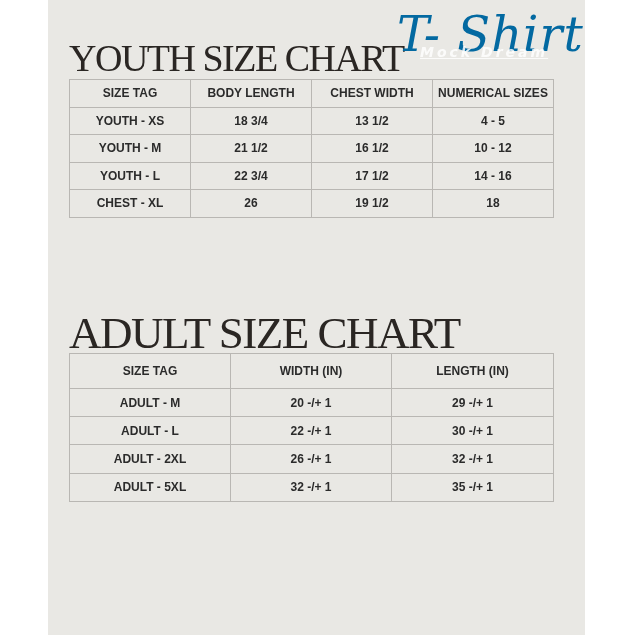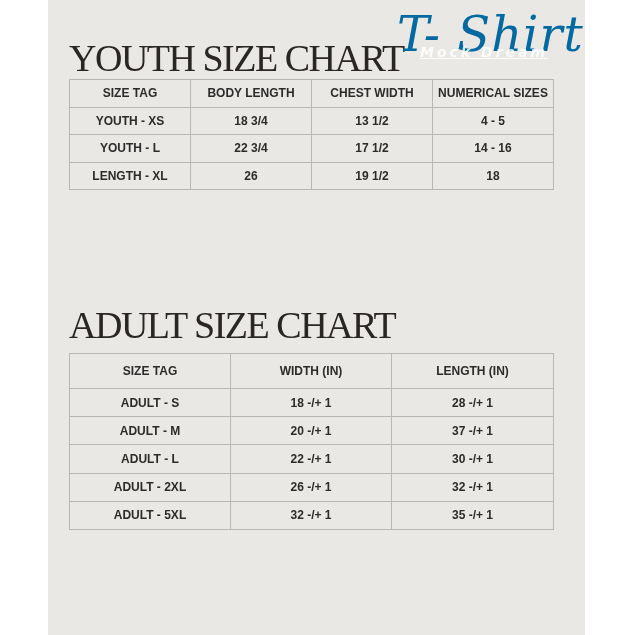--- a/index.html
+++ b/index.html
@@ -11,21 +11,21 @@
     .panel {
       position: absolute; left: 48px; top: 0; width: 537px; height: 635px;
       background: #e9e8e4;
     }
     .title {
       position: absolute; font-family: "Liberation Serif", "DejaVu Serif", serif;
       color: #2a2623; font-weight: normal; letter-spacing: -1.5px;
       white-space: nowrap; line-height: 1; text-align: center;
     }
     .title-youth { left: 69px; top: 14px; font-size: 38px; }
-    .title-adult { left: 69px; top: 281px; font-size: 38px; }
+    .title-adult { left: 69px; top: 281px; font-size: 45px; }
     .script {
       position: absolute; left: 397px; top: 10px; font-size: 48px;
       font-family: "DejaVu Serif", serif; font-style: italic; color: #0369a1;
       letter-spacing: 1px; line-height: 1; font-weight: normal;
     }
     .watermark {
       position: absolute; left: 420px; top: 44px; font-size: 14px;
       color: #ffffff; opacity: 0.85; font-style: italic; font-weight: bold;
       letter-spacing: 3px; font-family: "DejaVu Sans", sans-serif; text-decoration: underline;
     }
@@ -69,27 +69,33 @@
     <th>CHEST WIDTH</th>
     <th>NUMERICAL SIZES</th>
   </tr>
   <tr>
     <td>YOUTH - XS</td>
     <td>18 3/4</td>
     <td>13 1/2</td>
     <td>4 - 5</td>
   </tr>
   <tr>
+    <td>YOUTH - M</td>
+    <td>21 1/2</td>
+    <td>16 1/2</td>
+    <td>10 - 12</td>
+  </tr>
+  <tr>
     <td>YOUTH - L</td>
     <td>22 3/4</td>
     <td>17 1/2</td>
     <td>14 - 16</td>
   </tr>
   <tr>
-    <td>LENGTH - XL</td>
+    <td>CHEST - XL</td>
     <td>26</td>
     <td>19 1/2</td>
     <td>18</td>
   </tr>
 </tbody>
   </table>
 
 <h1 class="title title-adult">ADULT SIZE CHART</h1>
 
 <table class="adult">
@@ -98,28 +104,23 @@
       <col style="width:161px">
       <col style="width:162px">
     </colgroup>
   <tbody>
       <tr class="head">
     <th>SIZE TAG</th>
     <th>WIDTH (IN)</th>
     <th>LENGTH (IN)</th>
   </tr>
   <tr class="row">
-    <td>ADULT - S</td>
-    <td>18 -/+ 1</td>
-    <td>28 -/+ 1</td>
-  </tr>
-  <tr class="row">
     <td>ADULT - M</td>
     <td>20 -/+ 1</td>
-    <td>37 -/+ 1</td>
+    <td>29 -/+ 1</td>
   </tr>
   <tr class="row">
     <td>ADULT - L</td>
     <td>22 -/+ 1</td>
     <td>30 -/+ 1</td>
   </tr>
   <tr class="row">
     <td>ADULT - 2XL</td>
     <td>26 -/+ 1</td>
     <td>32 -/+ 1</td>

